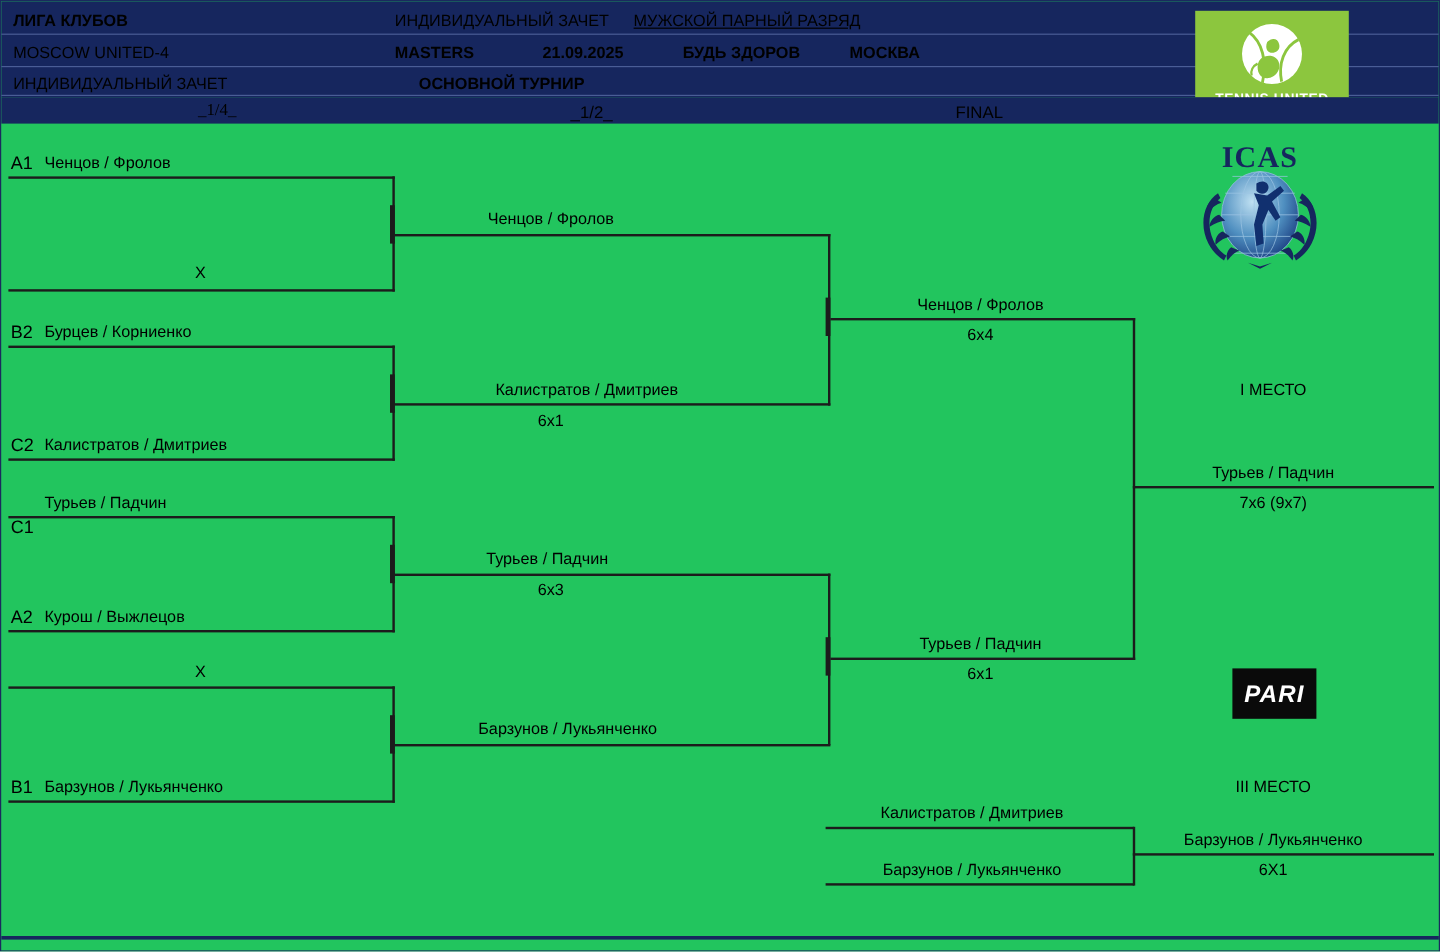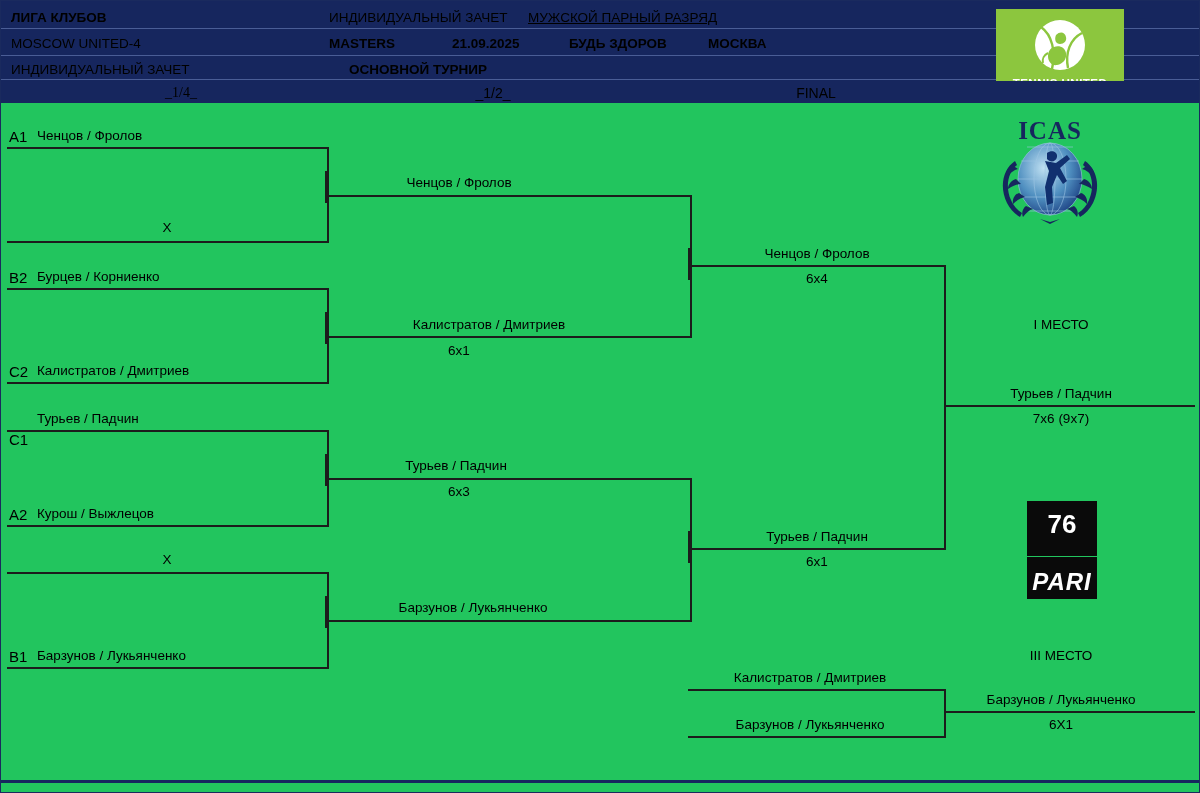--- a/index.html
+++ b/index.html
@@ -105,25 +105,22 @@
                  c6 -13 3 -28 -6 -35 z"></path>
         <path d="M27 52 c-4 2 -7 7 -6 12 c4 -4 8 -7 12 -8 z M31 66 c-4 1 -8 5 -8 10 c5 -3 9 -5 13 -5 z
                  M34 80 c-4 1 -7 6 -6 11 c4 -4 8 -6 12 -7 z M41 93 c-3 2 -5 7 -3 11 c3 -4 6 -7 10 -8 z"></path>
         <path d="M103 52 c4 2 7 7 6 12 c-4 -4 -8 -7 -12 -8 z M99 66 c4 1 8 5 8 10 c-5 -3 -9 -5 -13 -5 z
                  M96 80 c4 1 7 6 6 11 c-4 -4 -8 -6 -12 -7 z M89 93 c3 2 5 7 3 11 c-3 -4 -6 -7 -10 -8 z"></path>
         <path d="M55 106 l10 5 l10 -5 l-10 3 z"></path>
       </g>
     </svg>
   </div>
 
-  <div class="sponsor" style="left:1026px;top:500px;width:70px;height:55px;">
-    <div class="sp-text" style="top:8px;font-size:26px;font-family:'Liberation Sans',sans-serif;">76</div>
-  </div>
   <div class="sponsor" style="left:1026px;top:556px;width:70px;height:42px;">
-    <div class="sp-text" style="top:11px;font-size:24px;font-style:italic;letter-spacing:1px;">PARI</div>
+    <div class="sp-text" style="top:11px;font-size:20px;font-style:italic;letter-spacing:1px;">PARI</div>
   </div>
 
   <div class="seed" style="left:8px;top:128px;">A1</div>
   <div class="lbl" style="left:36px;top:128px;">Ченцов / Фролов</div>
   <div class="hline" style="left:6px;top:146px;width:322px;"></div>
   <div class="lbl-c" style="left:166px;top:220px;">X</div>
   <div class="hline" style="left:6px;top:240px;width:322px;"></div>
   <div class="vline" style="left:326px;top:146px;height:96px;"></div>
   <div class="stub" style="left:324px;top:170px;height:32px;"></div>
 

